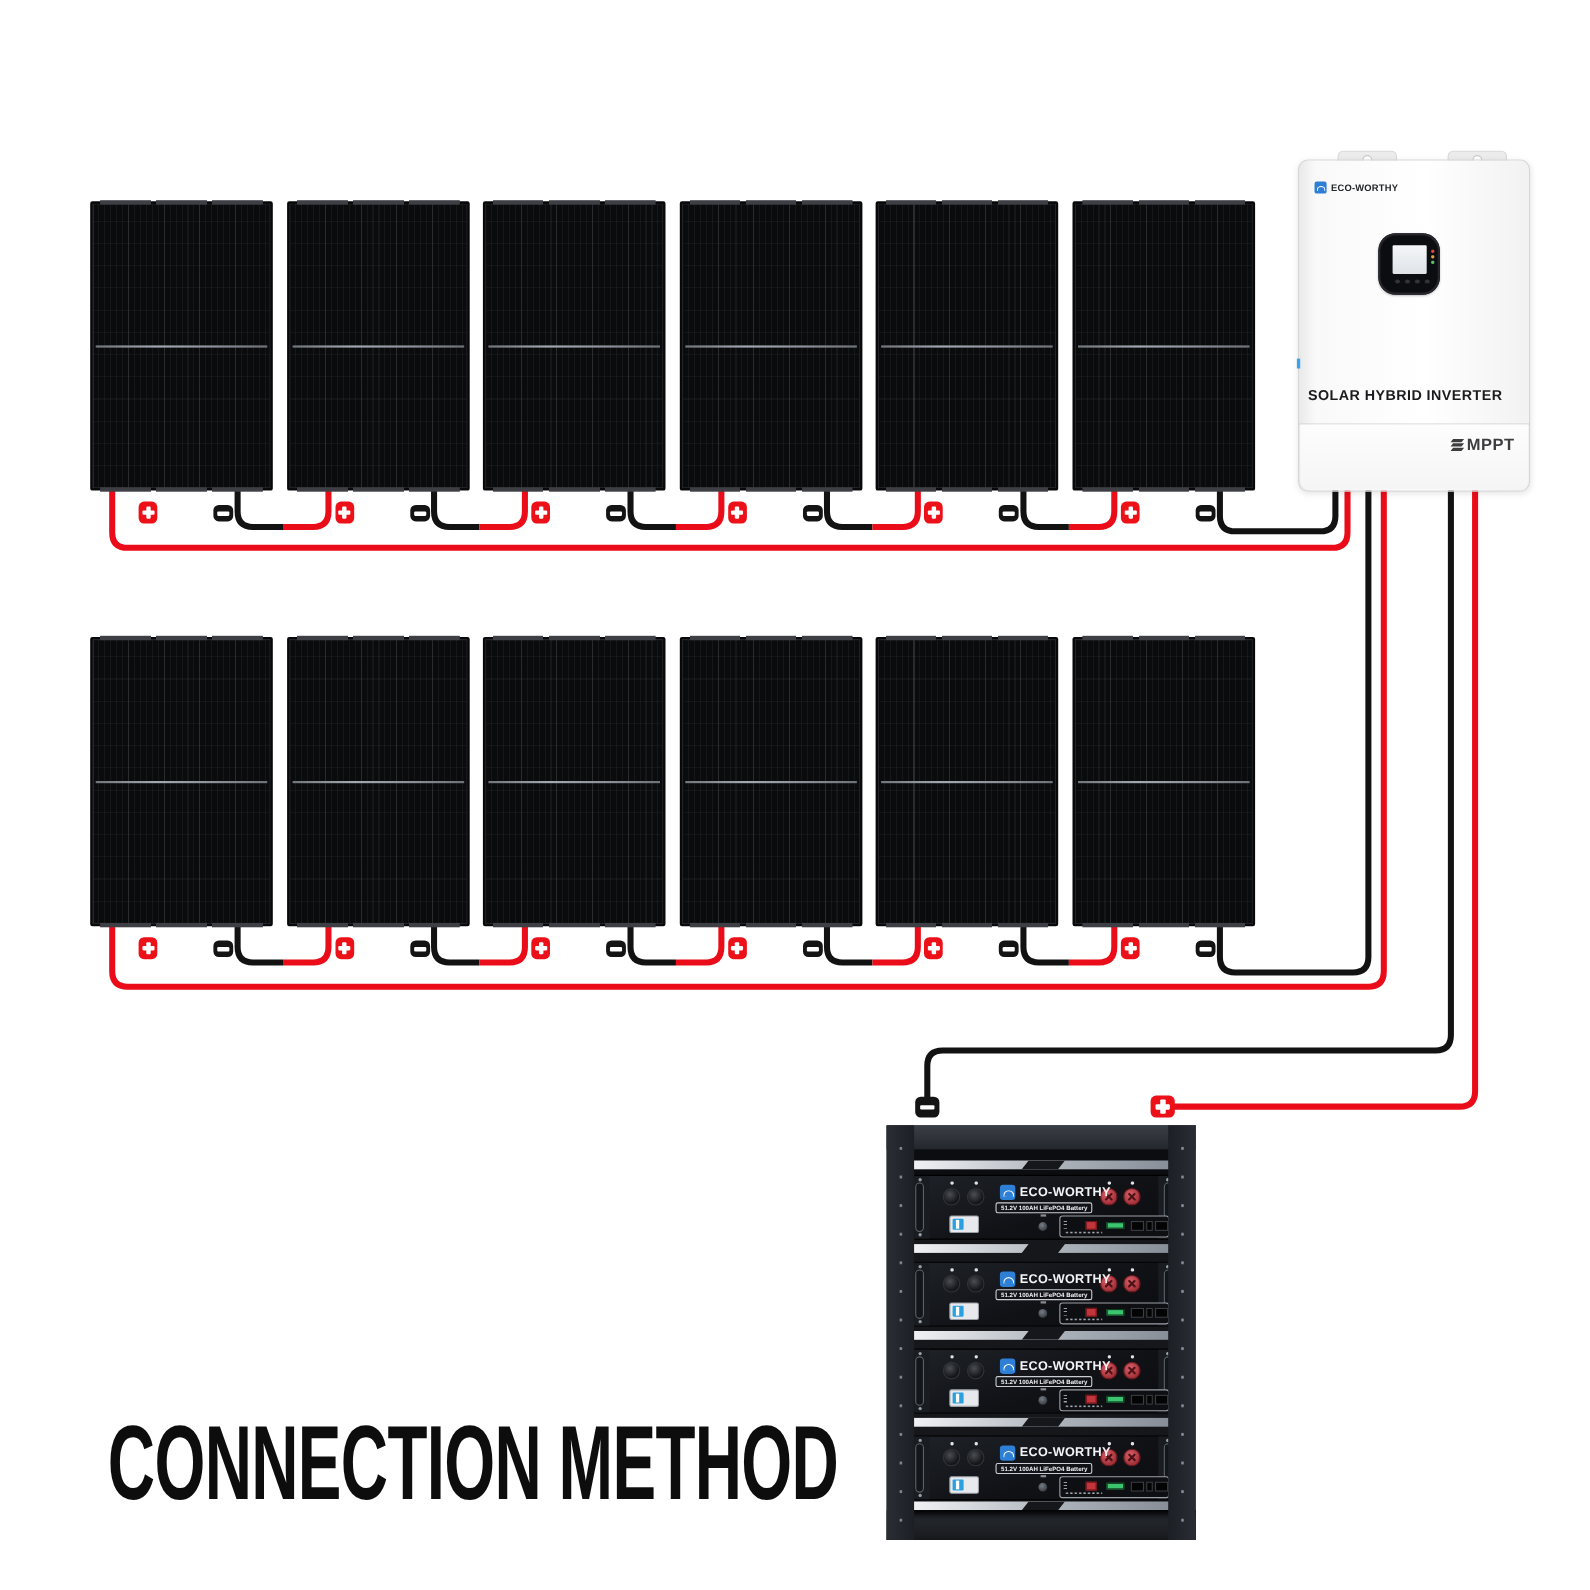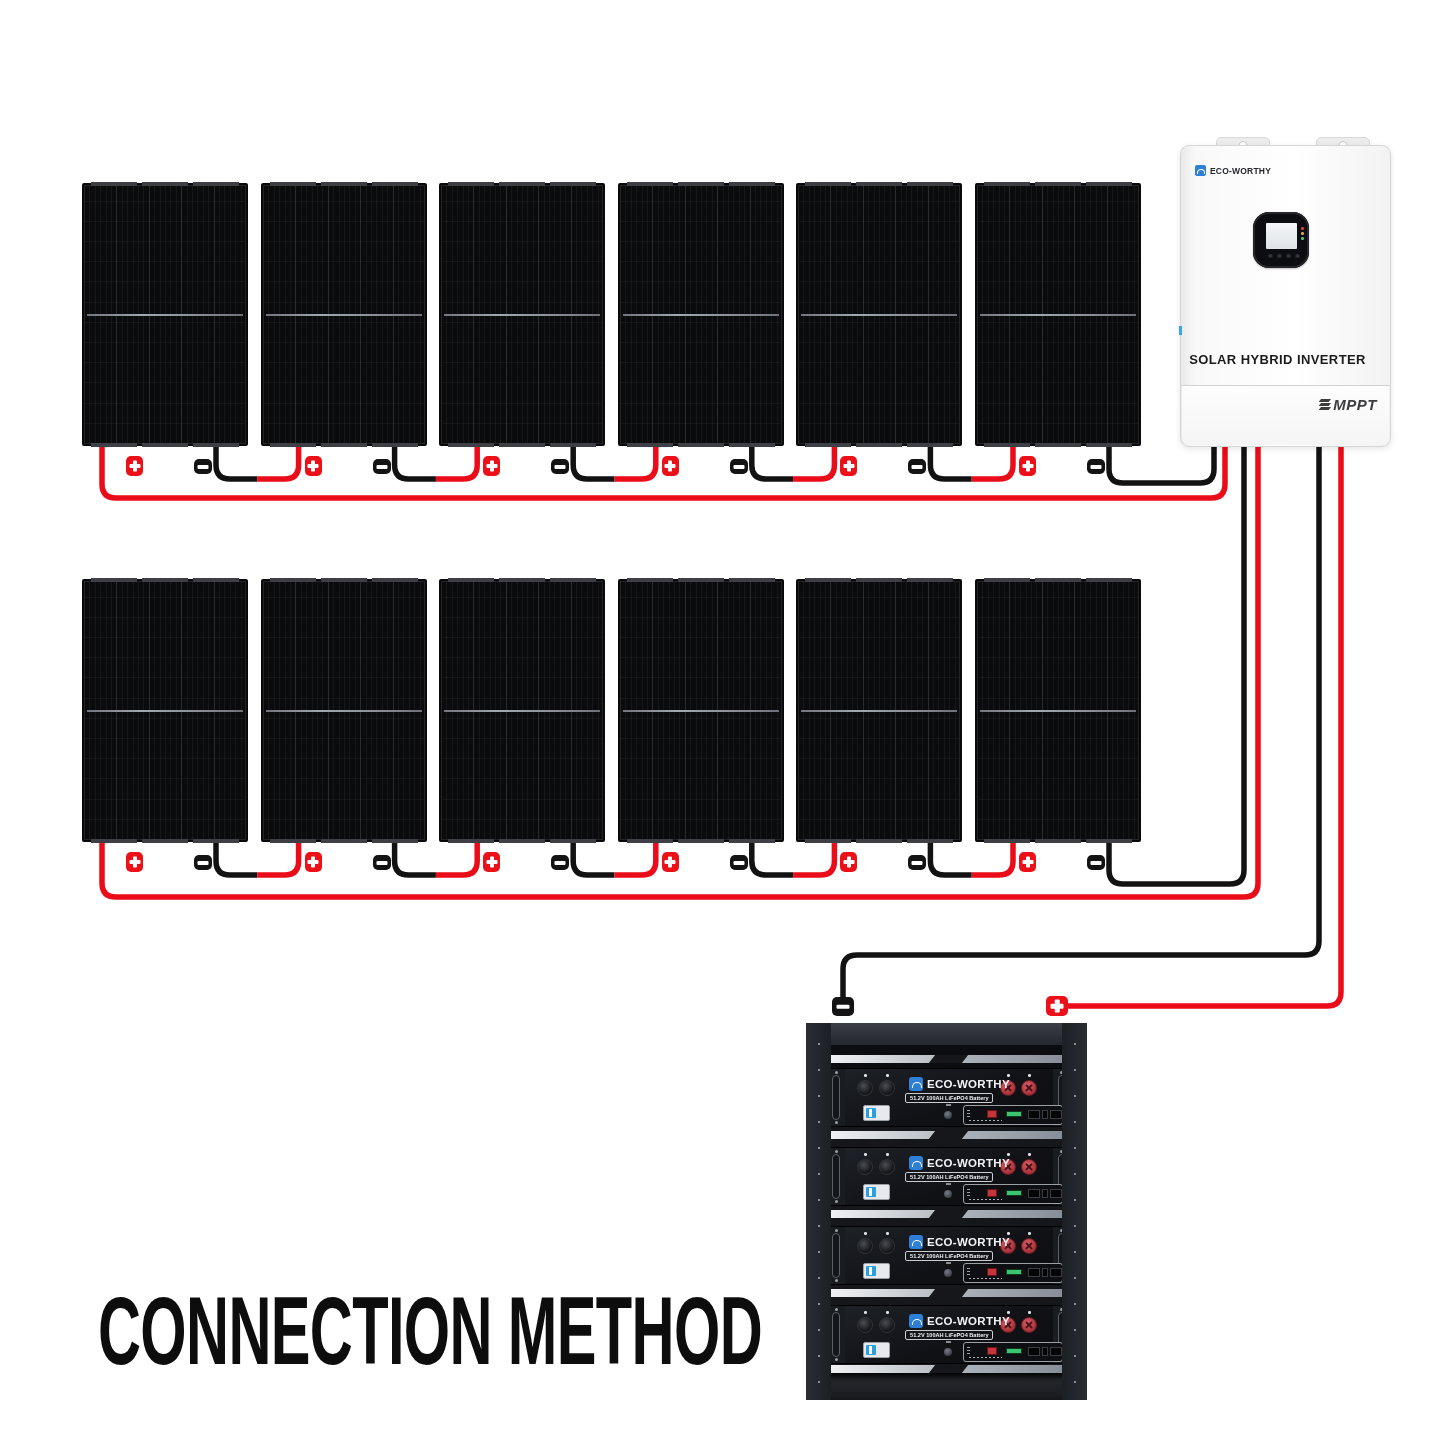--- a/index.html
+++ b/index.html
@@ -61,21 +61,21 @@
          background:#33343a;box-shadow:inset 0 -1px 1px #000;}
   .inv-screen .led{position:absolute;left:48px;width:2.6px;height:2.6px;border-radius:50%;}
   .inv-name{position:absolute;left:0;right:16px;top:206px;text-align:center;
          font-size:13px;font-weight:bold;color:#1b1b1d;letter-spacing:0.4px;}
   .inv-seam{position:absolute;left:0;right:0;top:239px;height:1px;background:#d2d2d2;}
   .inv-lower{position:absolute;left:1px;right:1px;top:240px;bottom:1px;border-radius:0 0 8px 8px;
          background:linear-gradient(180deg,#fdfdfd,#f5f5f5);}
   .mppt{position:absolute;right:13px;top:250px;display:flex;align-items:center;gap:3px;}
   .mppt .bars i{display:block;width:10px;height:2.6px;background:#3d3d40;
          transform:skewX(-38deg);margin:1.4px 0;}
-  .mppt .mt{font-size:15px;font-weight:bold;font-style:italic;color:#3d3d40;letter-spacing:0.5px;}
+  .mppt .mt{font-size:15px;font-weight:bold;color:#3d3d40;letter-spacing:0.5px;}
   .blue-tick{position:absolute;left:-2px;top:180px;width:3px;height:9px;background:#3aa4e8;}
 
   
   .rack{position:absolute;left:806px;top:1023px;width:281px;height:377px;z-index:2;
         background:#15171b;}
   .rack .post{position:absolute;top:0;bottom:0;width:25px;background:linear-gradient(90deg,#2a2d34,#1c1f24);}
   .rack .post.l{left:0;} .rack .post.r{right:0;background:linear-gradient(90deg,#1c1f24,#2a2d34);}
   .rack .post .dots{position:absolute;left:50%;top:8px;bottom:8px;width:4px;transform:translateX(-50%);
         background-image:radial-gradient(circle,#868c94 1.1px, rgba(0,0,0,0) 1.5px);
         background-size:4px 26px;}

